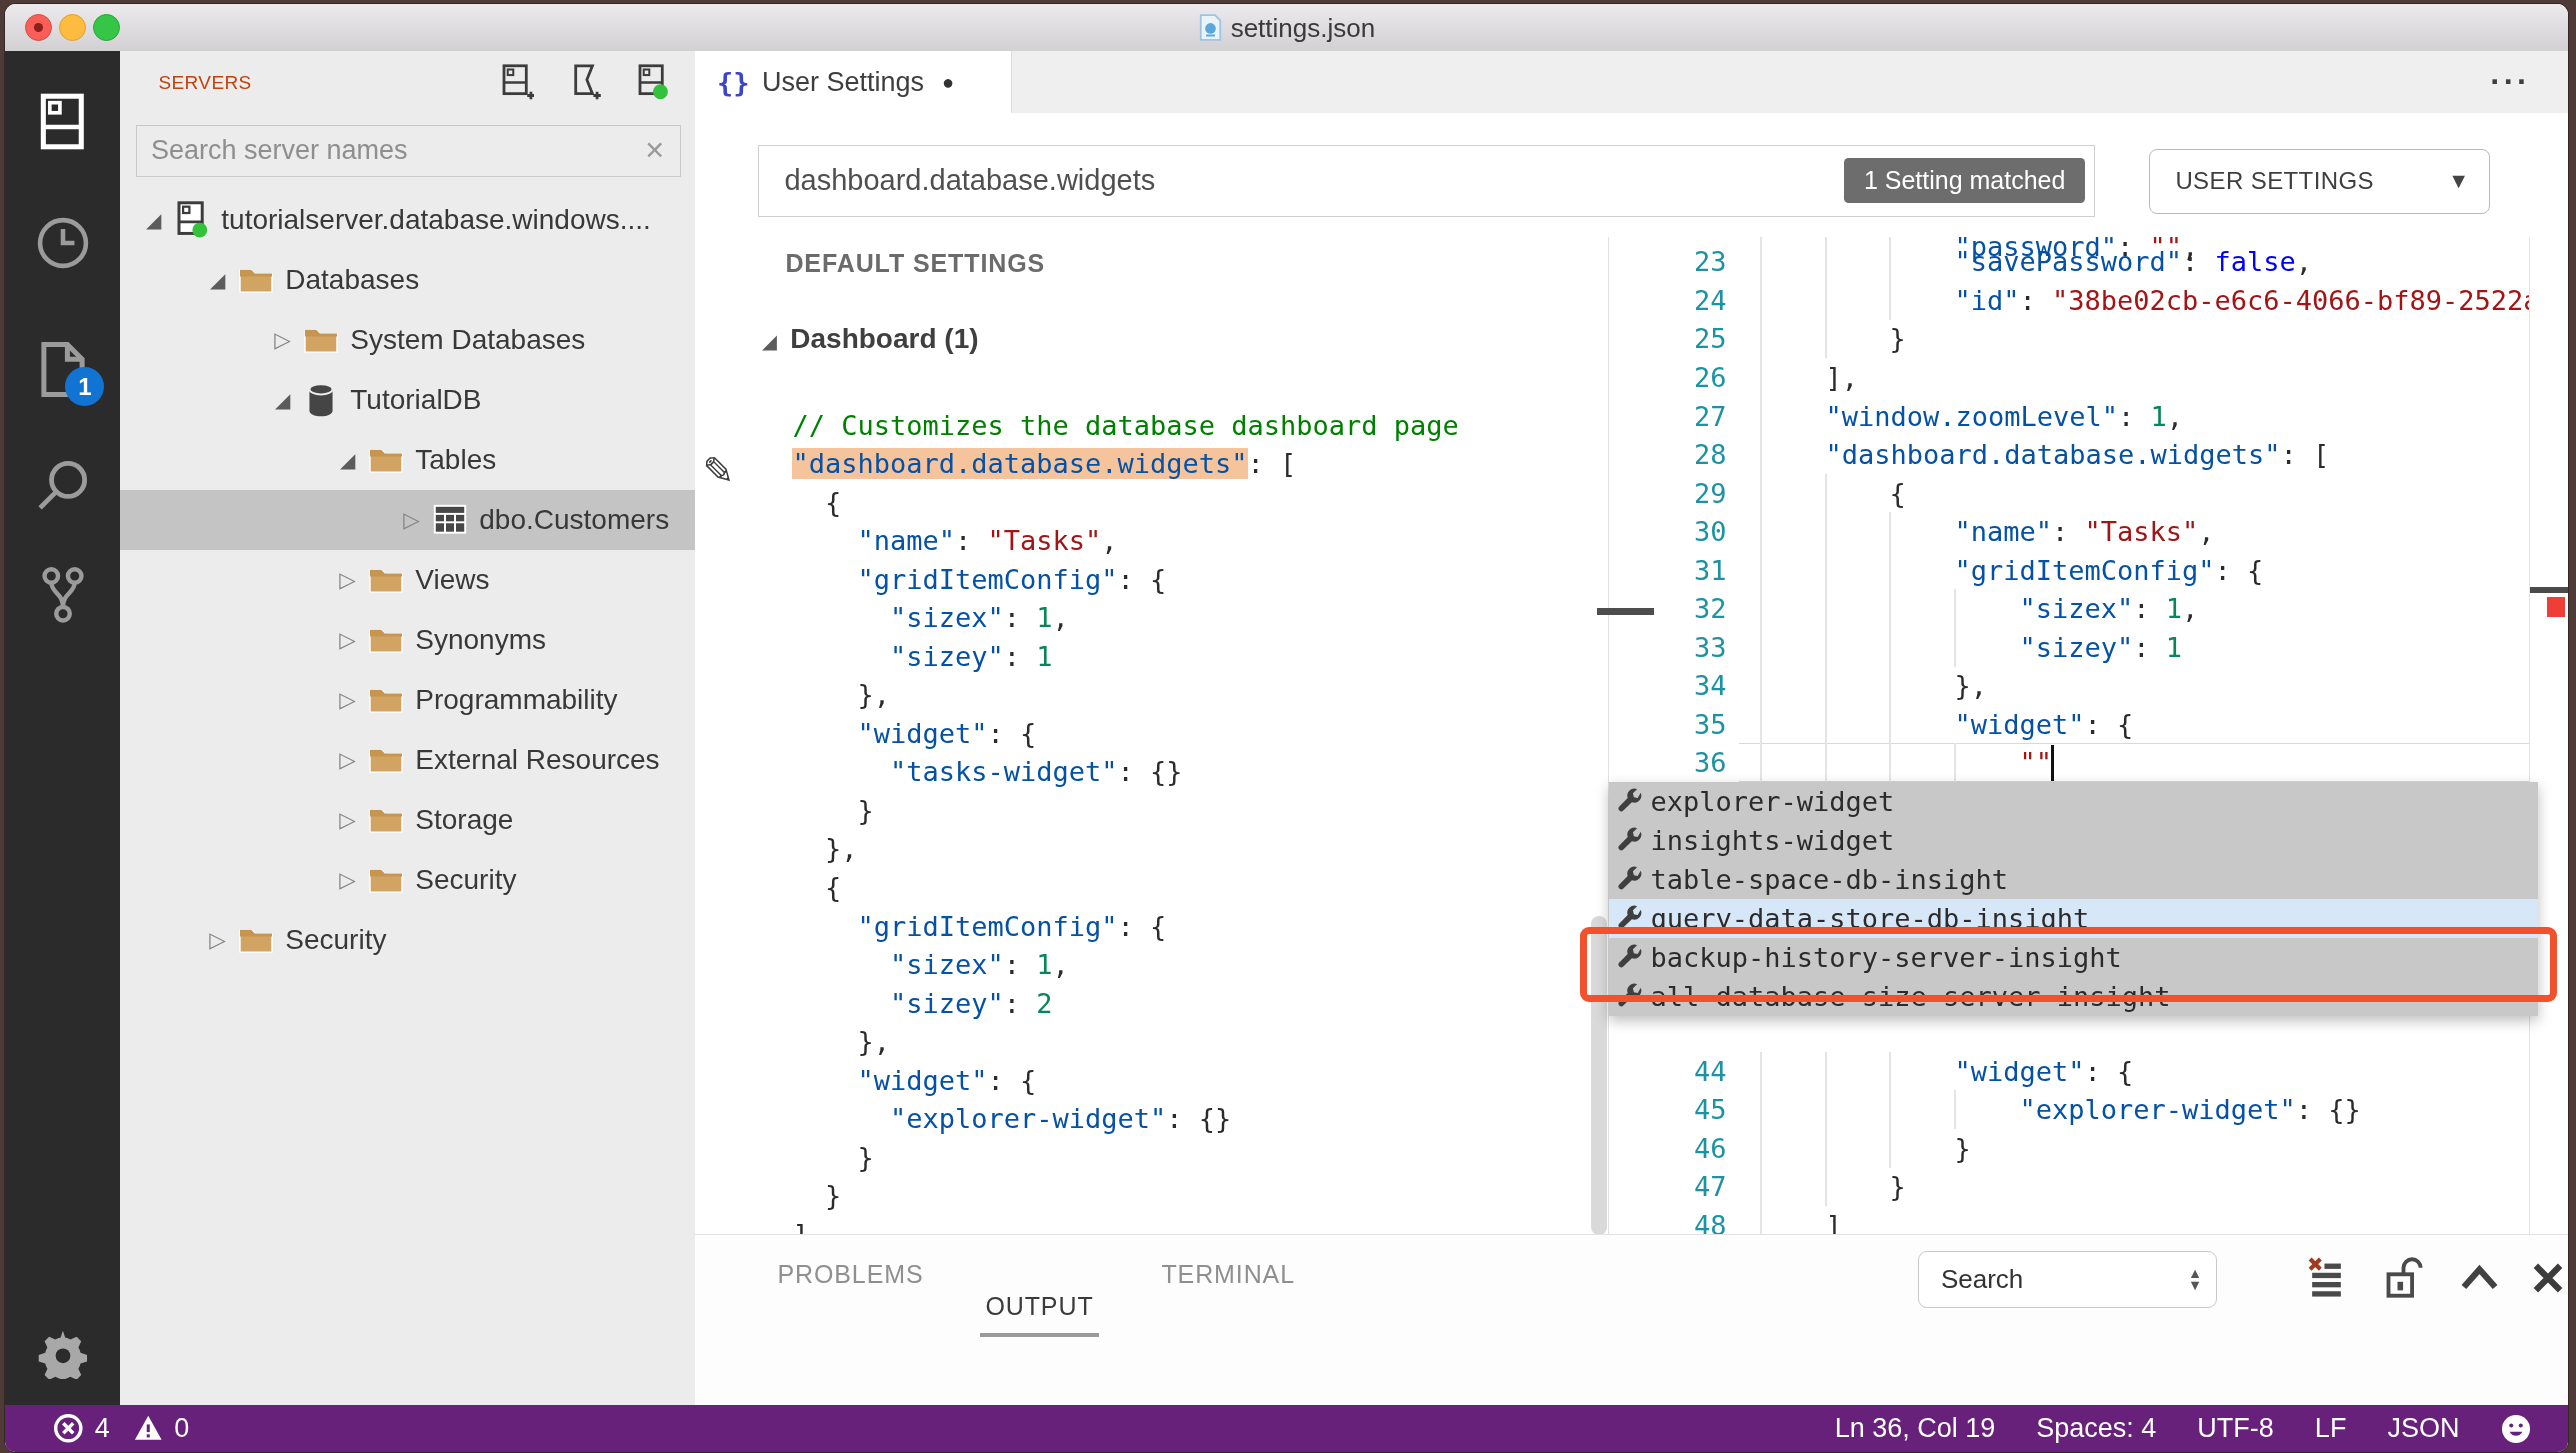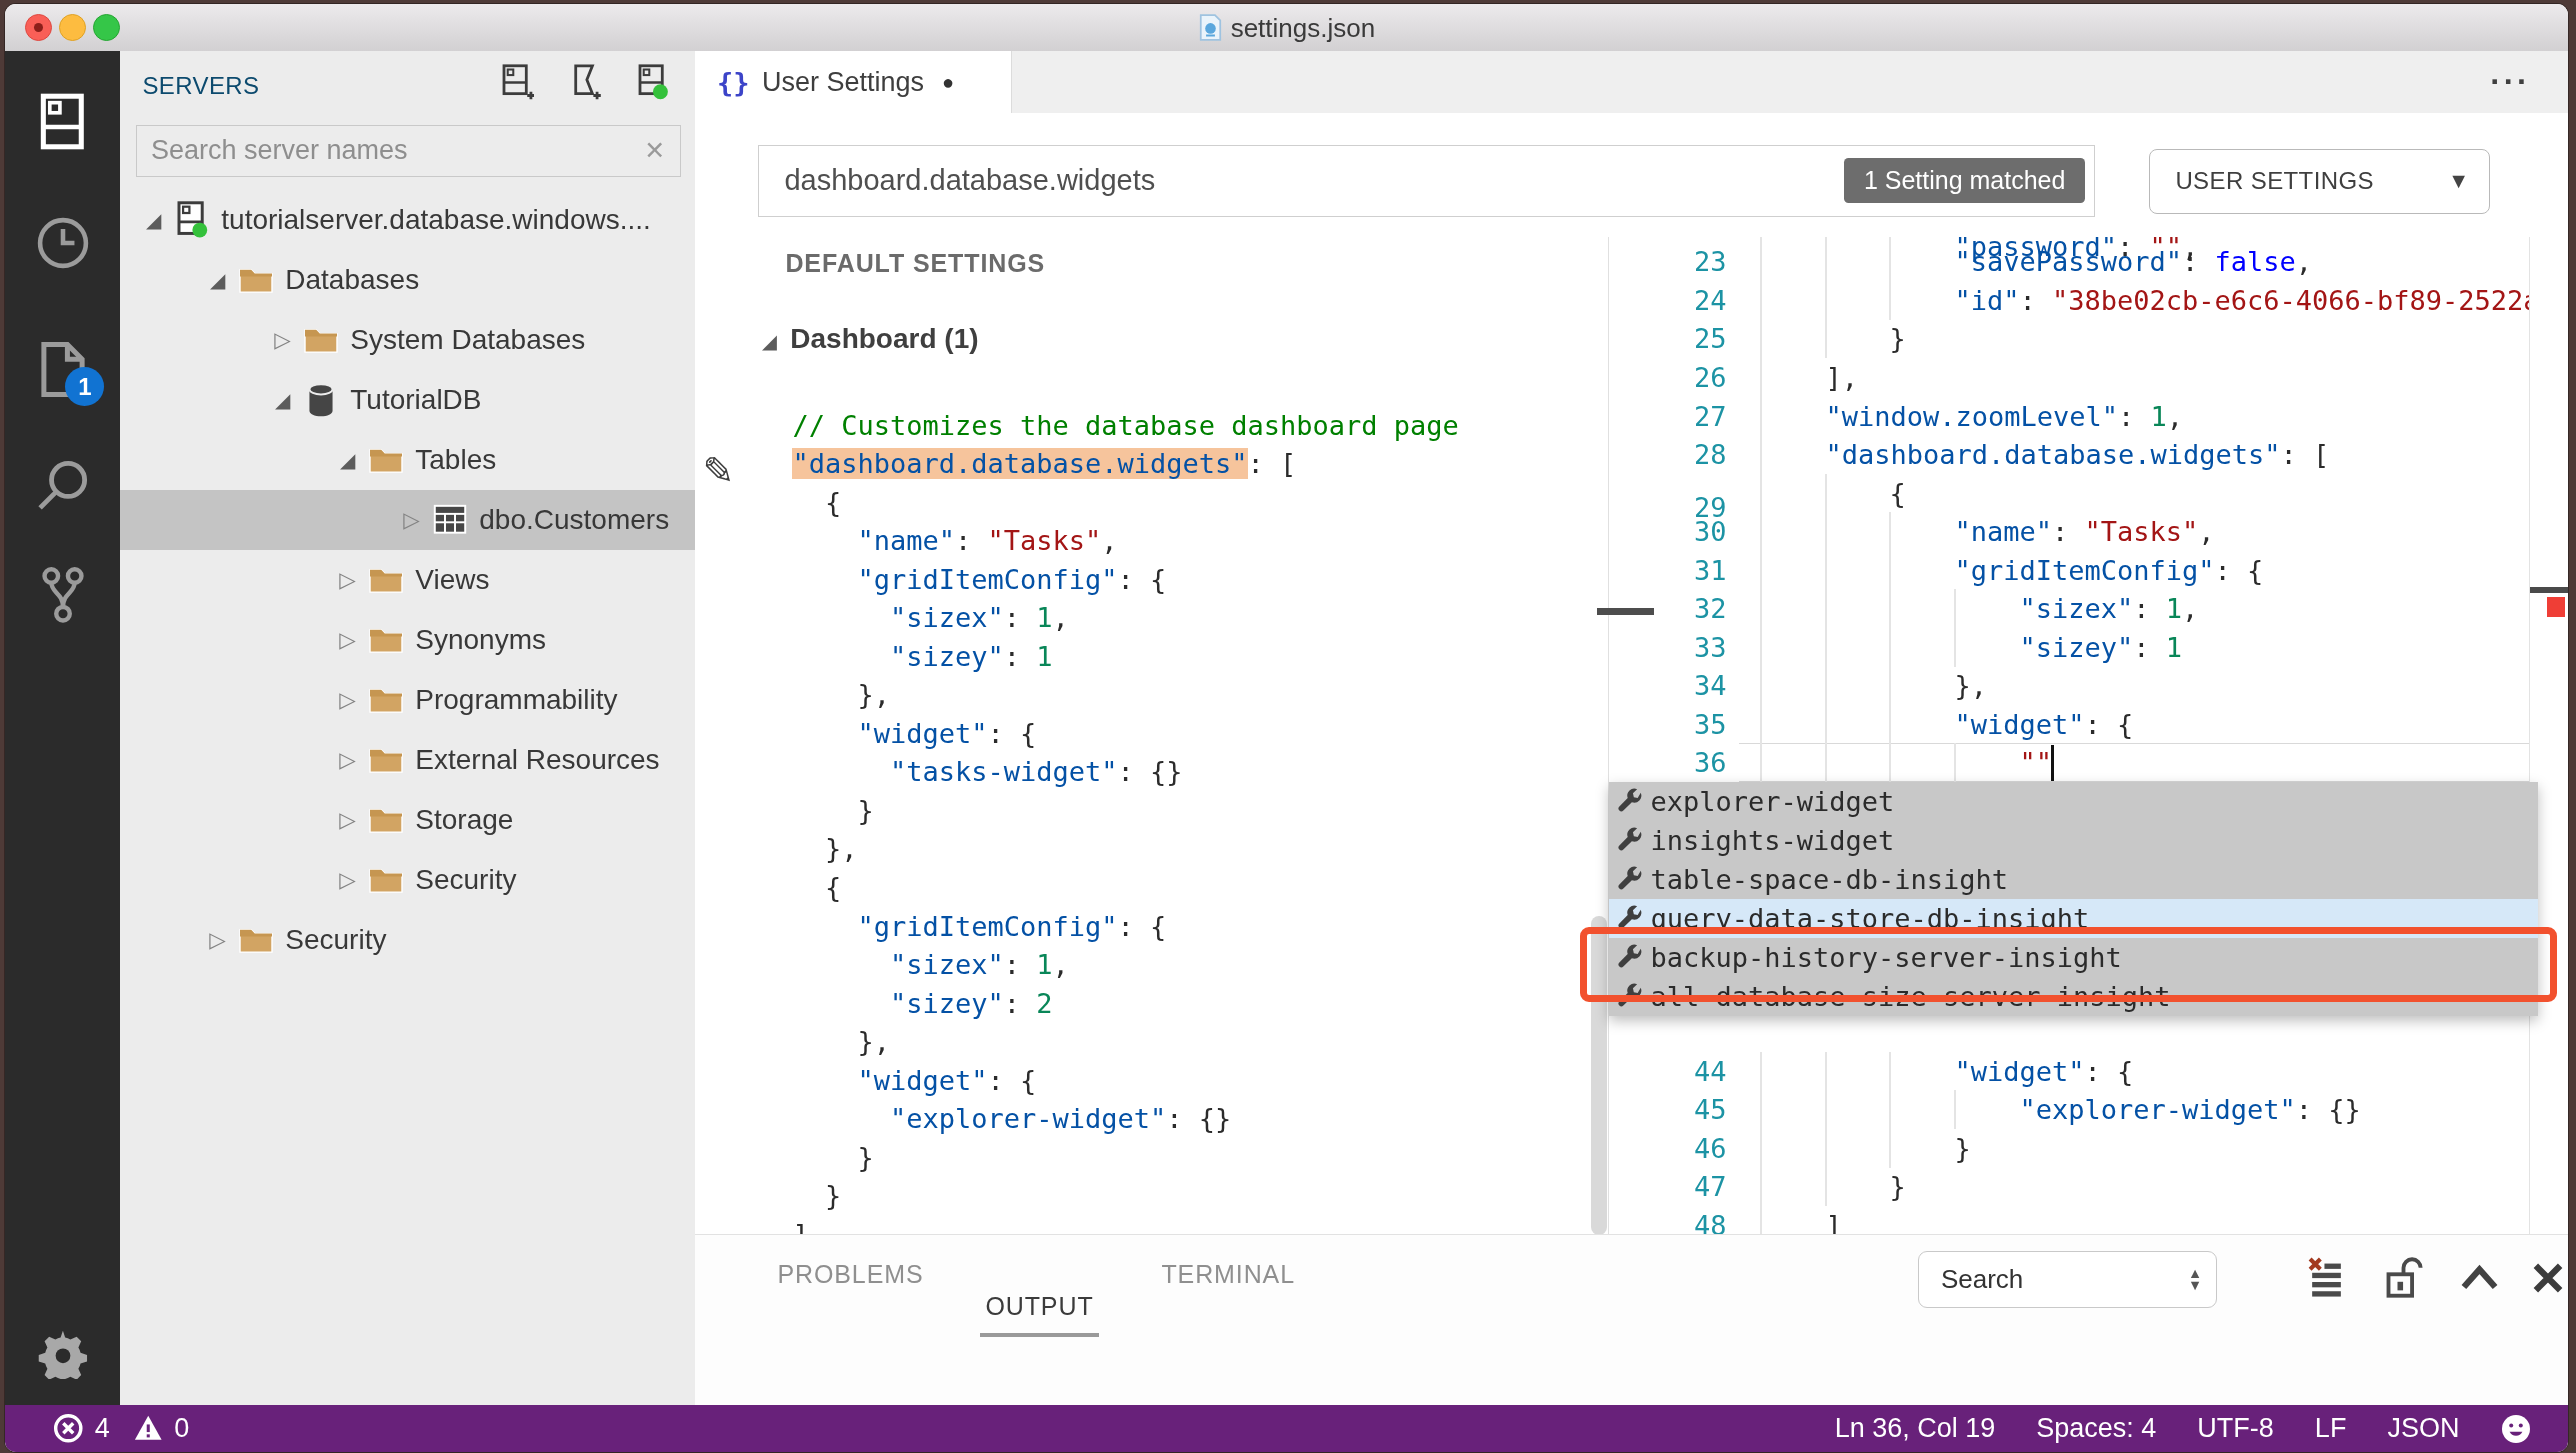--- a/index.html
+++ b/index.html
@@ -17,21 +17,21 @@
          font-size:26px;color:#3a3a3a;}
   .title .ficon{display:inline-block;vertical-align:-5.4px;margin-right:9px;}
   
   .activitybar{left:0;top:47px;width:115px;height:1355px;background:#2b2b2b;}
   .act{position:absolute;left:0;width:115px;height:99px;display:flex;align-items:center;justify-content:center;}
   .badge{position:absolute;right:16px;bottom:12.5px;width:39px;height:39px;border-radius:50%;
          background:#1173d2;color:#fff;font-size:24px;font-weight:bold;
          display:flex;align-items:center;justify-content:center;}
   
   .sidebar{left:115px;top:47px;width:575px;height:1355px;background:#ececec;border-right:0.9px solid #d8d8d8;}
-  .sb-head{position:absolute;left:22px;top:21.5px;font-size:24px;color:#0c4a6e;letter-spacing:0.4px;}
+  .sb-head{position:absolute;left:38px;top:21.5px;font-size:19px;color:#c2410c;letter-spacing:0.4px;}
   .sb-actions{position:absolute;right:25px;top:12.5px;display:flex;gap:34px;}
   .sb-search{position:absolute;left:15.2px;top:74px;width:545px;height:52px;background:#ececec;
              border:1.8px solid #c9c9c9;box-sizing:border-box;display:flex;align-items:center;}
   .sb-search .ph{flex:1;margin-left:14.3px;font-size:27px;color:#8e8e8e;}
   .sb-search .clr{margin-right:14.3px;font-size:25px;color:#9a9a9a;}
   .tree{position:absolute;left:0;top:139px;width:575px;}
   .tree-row{position:relative;height:60px;display:flex;align-items:center;font-size:28px;color:#383838;white-space:nowrap;}
   .tree-row.sel{background:#c4c4c4;}
   .tw{width:30.5px;display:inline-block;text-align:center;flex:none;}
   .tw.expanded{color:#5c5c5c;font-size:20px;}
@@ -402,21 +402,21 @@
             <div class="gutter-num" style="top: 44px;">24</div>
             <div class="rline code" style="top: 44px;"><span class="guide" style="left: 0px;"></span><span class="guide" style="left: 65px;"></span><span class="guide" style="left: 129px;"></span><span style="padding-left: 194px; display: inline-block;"><span class="tk-key">"id"</span><span class="tk-pun">: </span><span class="tk-str">"38be02cb-e6c6-4066-bf89-2522a2525821"</span></span></div>
             <div class="gutter-num" style="top: 82px;">25</div>
             <div class="rline code" style="top: 82px;"><span class="guide" style="left: 0px;"></span><span class="guide" style="left: 65px;"></span><span style="padding-left: 129px; display: inline-block;"><span class="tk-pun">}</span></span></div>
             <div class="gutter-num" style="top: 121px;">26</div>
             <div class="rline code" style="top: 121px;"><span class="guide" style="left: 0px;"></span><span style="padding-left: 65px; display: inline-block;"><span class="tk-pun">],</span></span></div>
             <div class="gutter-num" style="top: 160px;">27</div>
             <div class="rline code" style="top: 160px;"><span class="guide" style="left: 0px;"></span><span style="padding-left: 65px; display: inline-block;"><span class="tk-key">"window.zoomLevel"</span><span class="tk-pun">: </span><span class="tk-num">1</span><span class="tk-pun">,</span></span></div>
             <div class="gutter-num" style="top: 198px;">28</div>
             <div class="rline code" style="top: 198px;"><span class="guide" style="left: 0px;"></span><span style="padding-left: 65px; display: inline-block;"><span class="tk-key">"dashboard.database.widgets"</span><span class="tk-pun">: [</span></span></div>
-            <div class="gutter-num" style="top: 237px; margin-top: 14px;">29</div>
+            <div class="gutter-num" style="top: 237px;">29</div>
             <div class="rline code" style="top: 237px;"><span class="guide" style="left: 0px;"></span><span class="guide" style="left: 65px;"></span><span style="padding-left: 129px; display: inline-block;"><span class="tk-pun">{</span></span></div>
             <div class="gutter-num" style="top: 275px;">30</div>
             <div class="rline code" style="top: 275px;"><span class="guide" style="left: 0px;"></span><span class="guide" style="left: 65px;"></span><span class="guide" style="left: 129px;"></span><span style="padding-left: 194px; display: inline-block;"><span class="tk-key">"name"</span><span class="tk-pun">: </span><span class="tk-str">"Tasks"</span><span class="tk-pun">,</span></span></div>
             <div class="gutter-num" style="top: 314px;">31</div>
             <div class="rline code" style="top: 314px;"><span class="guide" style="left: 0px;"></span><span class="guide" style="left: 65px;"></span><span class="guide" style="left: 129px;"></span><span style="padding-left: 194px; display: inline-block;"><span class="tk-key">"gridItemConfig"</span><span class="tk-pun">: {</span></span></div>
             <div class="gutter-num" style="top: 352px;">32</div>
             <div class="rline code" style="top: 352px;"><span class="guide" style="left: 0px;"></span><span class="guide" style="left: 65px;"></span><span class="guide" style="left: 129px;"></span><span class="guide" style="left: 194px;"></span><span style="padding-left: 259px; display: inline-block;"><span class="tk-key">"sizex"</span><span class="tk-pun">: </span><span class="tk-num">1</span><span class="tk-pun">,</span></span></div>
             <div class="gutter-num" style="top: 391px;">33</div>
             <div class="rline code" style="top: 391px;"><span class="guide" style="left: 0px;"></span><span class="guide" style="left: 65px;"></span><span class="guide" style="left: 129px;"></span><span class="guide" style="left: 194px;"></span><span style="padding-left: 259px; display: inline-block;"><span class="tk-key">"sizey"</span><span class="tk-pun">: </span><span class="tk-num">1</span></span></div>
             <div class="gutter-num" style="top: 429px;">34</div>

